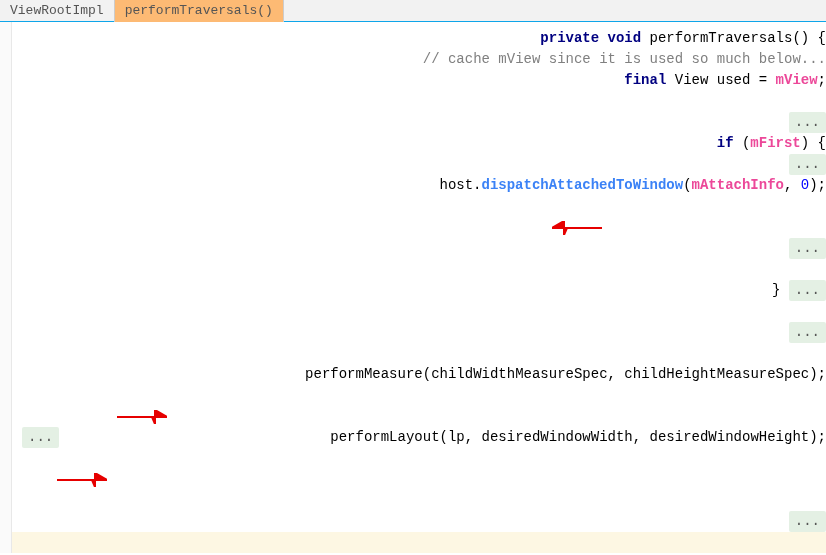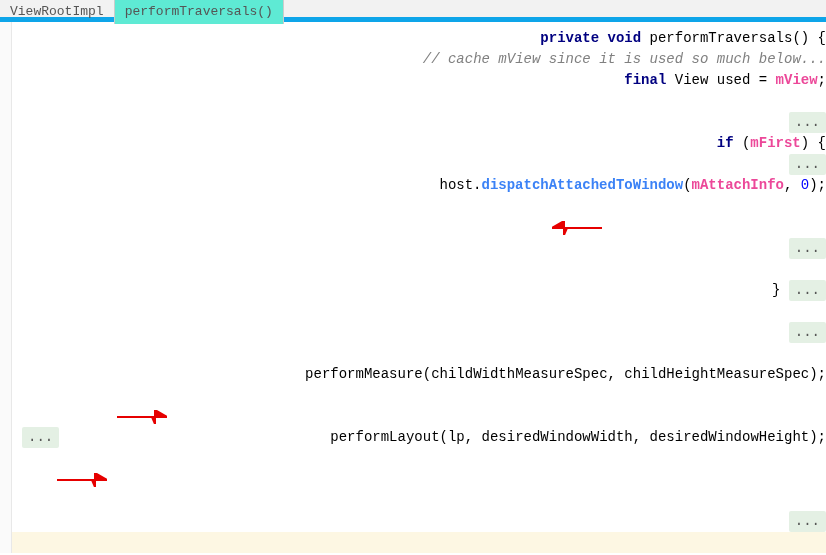--- a/index.html
+++ b/index.html
@@ -10,35 +10,35 @@
     line-height: 1.5;
     background: #fff;
     color: #000;
     width: 826px;
     height: 555px;
     overflow: hidden;
   }
   .breadcrumb-bar {
     display: flex;
     background: #f2f2f2;
-    border-bottom: 5px solid #0ea5e9;
+    border-bottom: 1px solid #0ea5e9;
     height: 22px;
-    align-items: flex-start;
+    align-items: center;
   }
   .breadcrumb-item {
     padding: 2px 10px;
     border-right: 1px solid #ccc;
     font-family: "Consolas", "Monaco", "Courier New", monospace;
     font-size: 13px;
     color: #555;
     display: flex;
     align-items: center;
   }
   .breadcrumb-item.active {
-    background: #5eead4;
+    background: #fdba74;
   }
   .editor {
     position: relative;
     padding-left: 12px;
     padding-top: 6px;
   }
   .gutter {
     position: absolute;
     left: 0;
     top: 0;
@@ -54,21 +54,21 @@
     text-align: right;
   }
   .highlight-line {
     background: #fdf7e3;
   }
   .kw { color: #000080; font-weight: bold; }
   .method { color: #000; }
   .method-call { color: #3b82f6; font-weight: bold; }
   .var { color: #ec4899; font-weight: bold; }
   .num { color: #0000ff; }
-  .comment { color: #808080; font-style: italic; }
+  .comment { color: #808080; }
   .folded {
     display: inline-block;
     background: #e4f0e4;
     color: #555;
     padding: 0 6px;
     border-radius: 2px;
     font-style: normal;
   }
   .folded-left {
     position: absolute;

